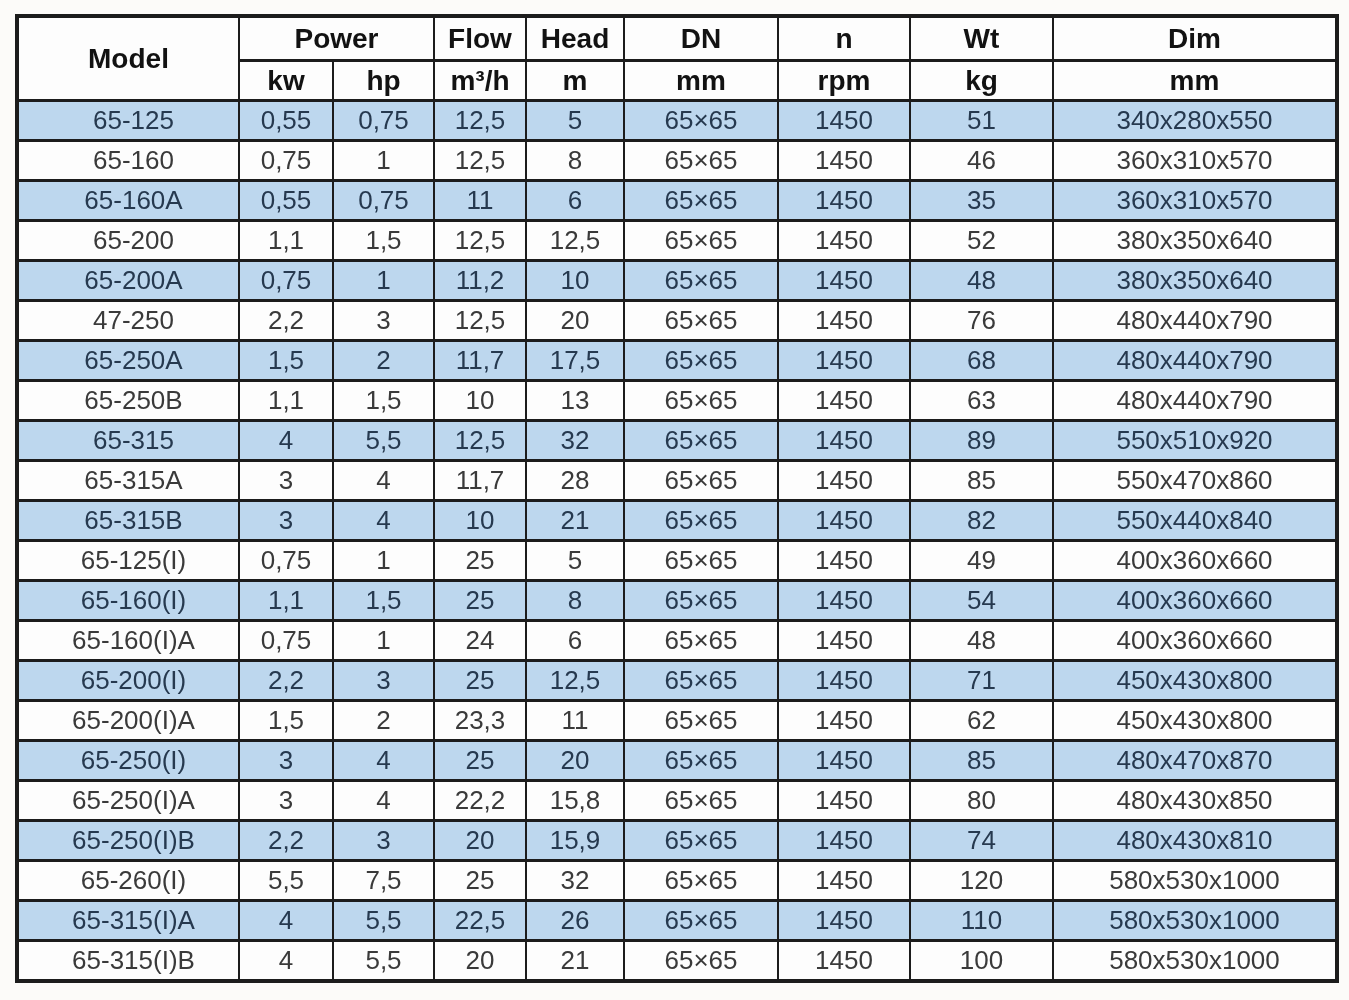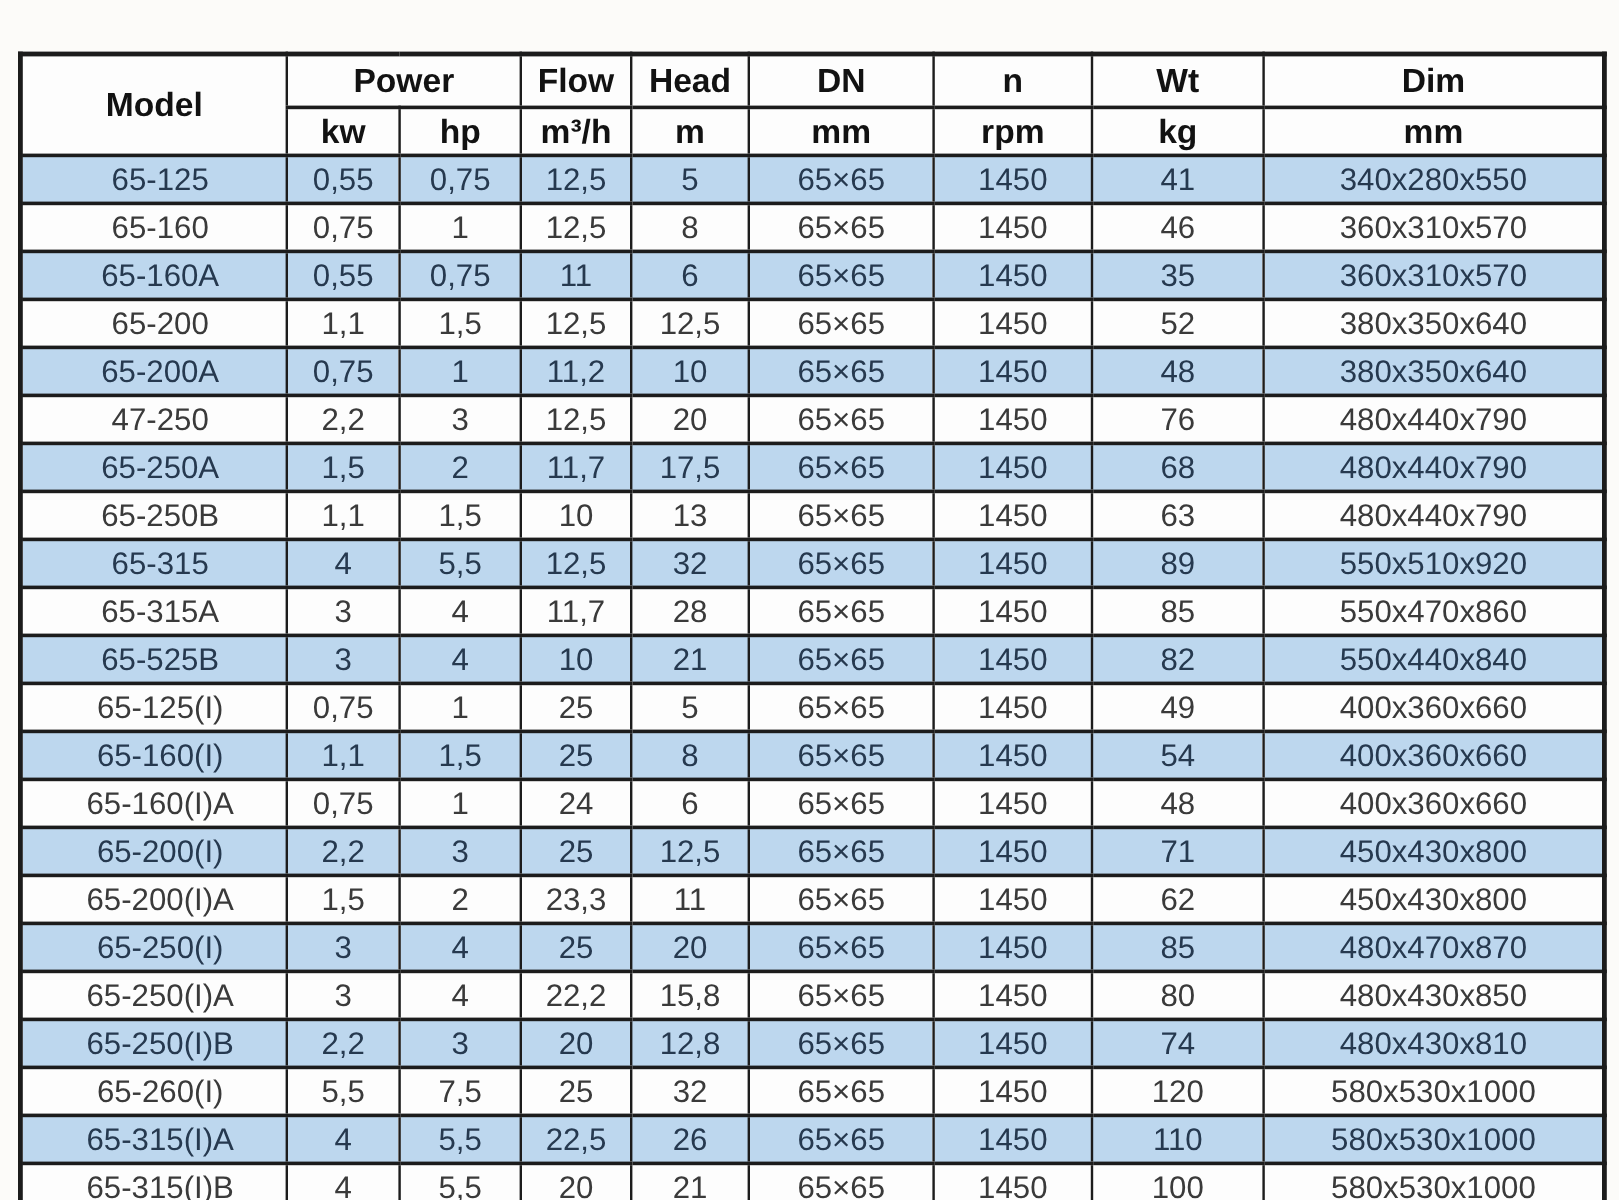--- a/index.html
+++ b/index.html
@@ -8,21 +8,20 @@
     width: 1349px;
     height: 1000px;
     background: #fcfbf9;
     overflow: hidden;
     font-family: "Liberation Sans", "DejaVu Sans", sans-serif;
   }
   .page {
     position: relative;
     width: 1349px;
     height: 792px;
-    margin-top: 29px;
   }
   table.spec {
     position: absolute;
     left: 15px;
     top: 14px;
     width: 1320px;
     border-collapse: collapse;
     table-layout: fixed;
     background: var(--row-bg, #fdfdfd);
     border: 4px solid var(--border, #1c1c1c);
@@ -100,21 +99,21 @@
     </thead>
     <tbody>
         <tr class="alt">
           <td>65-125</td>
           <td>0,55</td>
           <td>0,75</td>
           <td>12,5</td>
           <td>5</td>
           <td>65×65</td>
           <td>1450</td>
-          <td>41</td>
+          <td>51</td>
           <td>340x280x550</td>
         </tr>
         <tr>
           <td>65-160</td>
           <td>0,75</td>
           <td>1</td>
           <td>12,5</td>
           <td>8</td>
           <td>65×65</td>
           <td>1450</td>
@@ -203,21 +202,21 @@
           <td>3</td>
           <td>4</td>
           <td>11,7</td>
           <td>28</td>
           <td>65×65</td>
           <td>1450</td>
           <td>85</td>
           <td>550x470x860</td>
         </tr>
         <tr class="alt">
-          <td>65-525B</td>
+          <td>65-315B</td>
           <td>3</td>
           <td>4</td>
           <td>10</td>
           <td>21</td>
           <td>65×65</td>
           <td>1450</td>
           <td>82</td>
           <td>550x440x840</td>
         </tr>
         <tr>
@@ -295,21 +294,21 @@
           <td>65×65</td>
           <td>1450</td>
           <td>80</td>
           <td>480x430x850</td>
         </tr>
         <tr class="alt">
           <td>65-250(I)B</td>
           <td>2,2</td>
           <td>3</td>
           <td>20</td>
-          <td>12,8</td>
+          <td>15,9</td>
           <td>65×65</td>
           <td>1450</td>
           <td>74</td>
           <td>480x430x810</td>
         </tr>
         <tr>
           <td>65-260(I)</td>
           <td>5,5</td>
           <td>7,5</td>
           <td>25</td>

